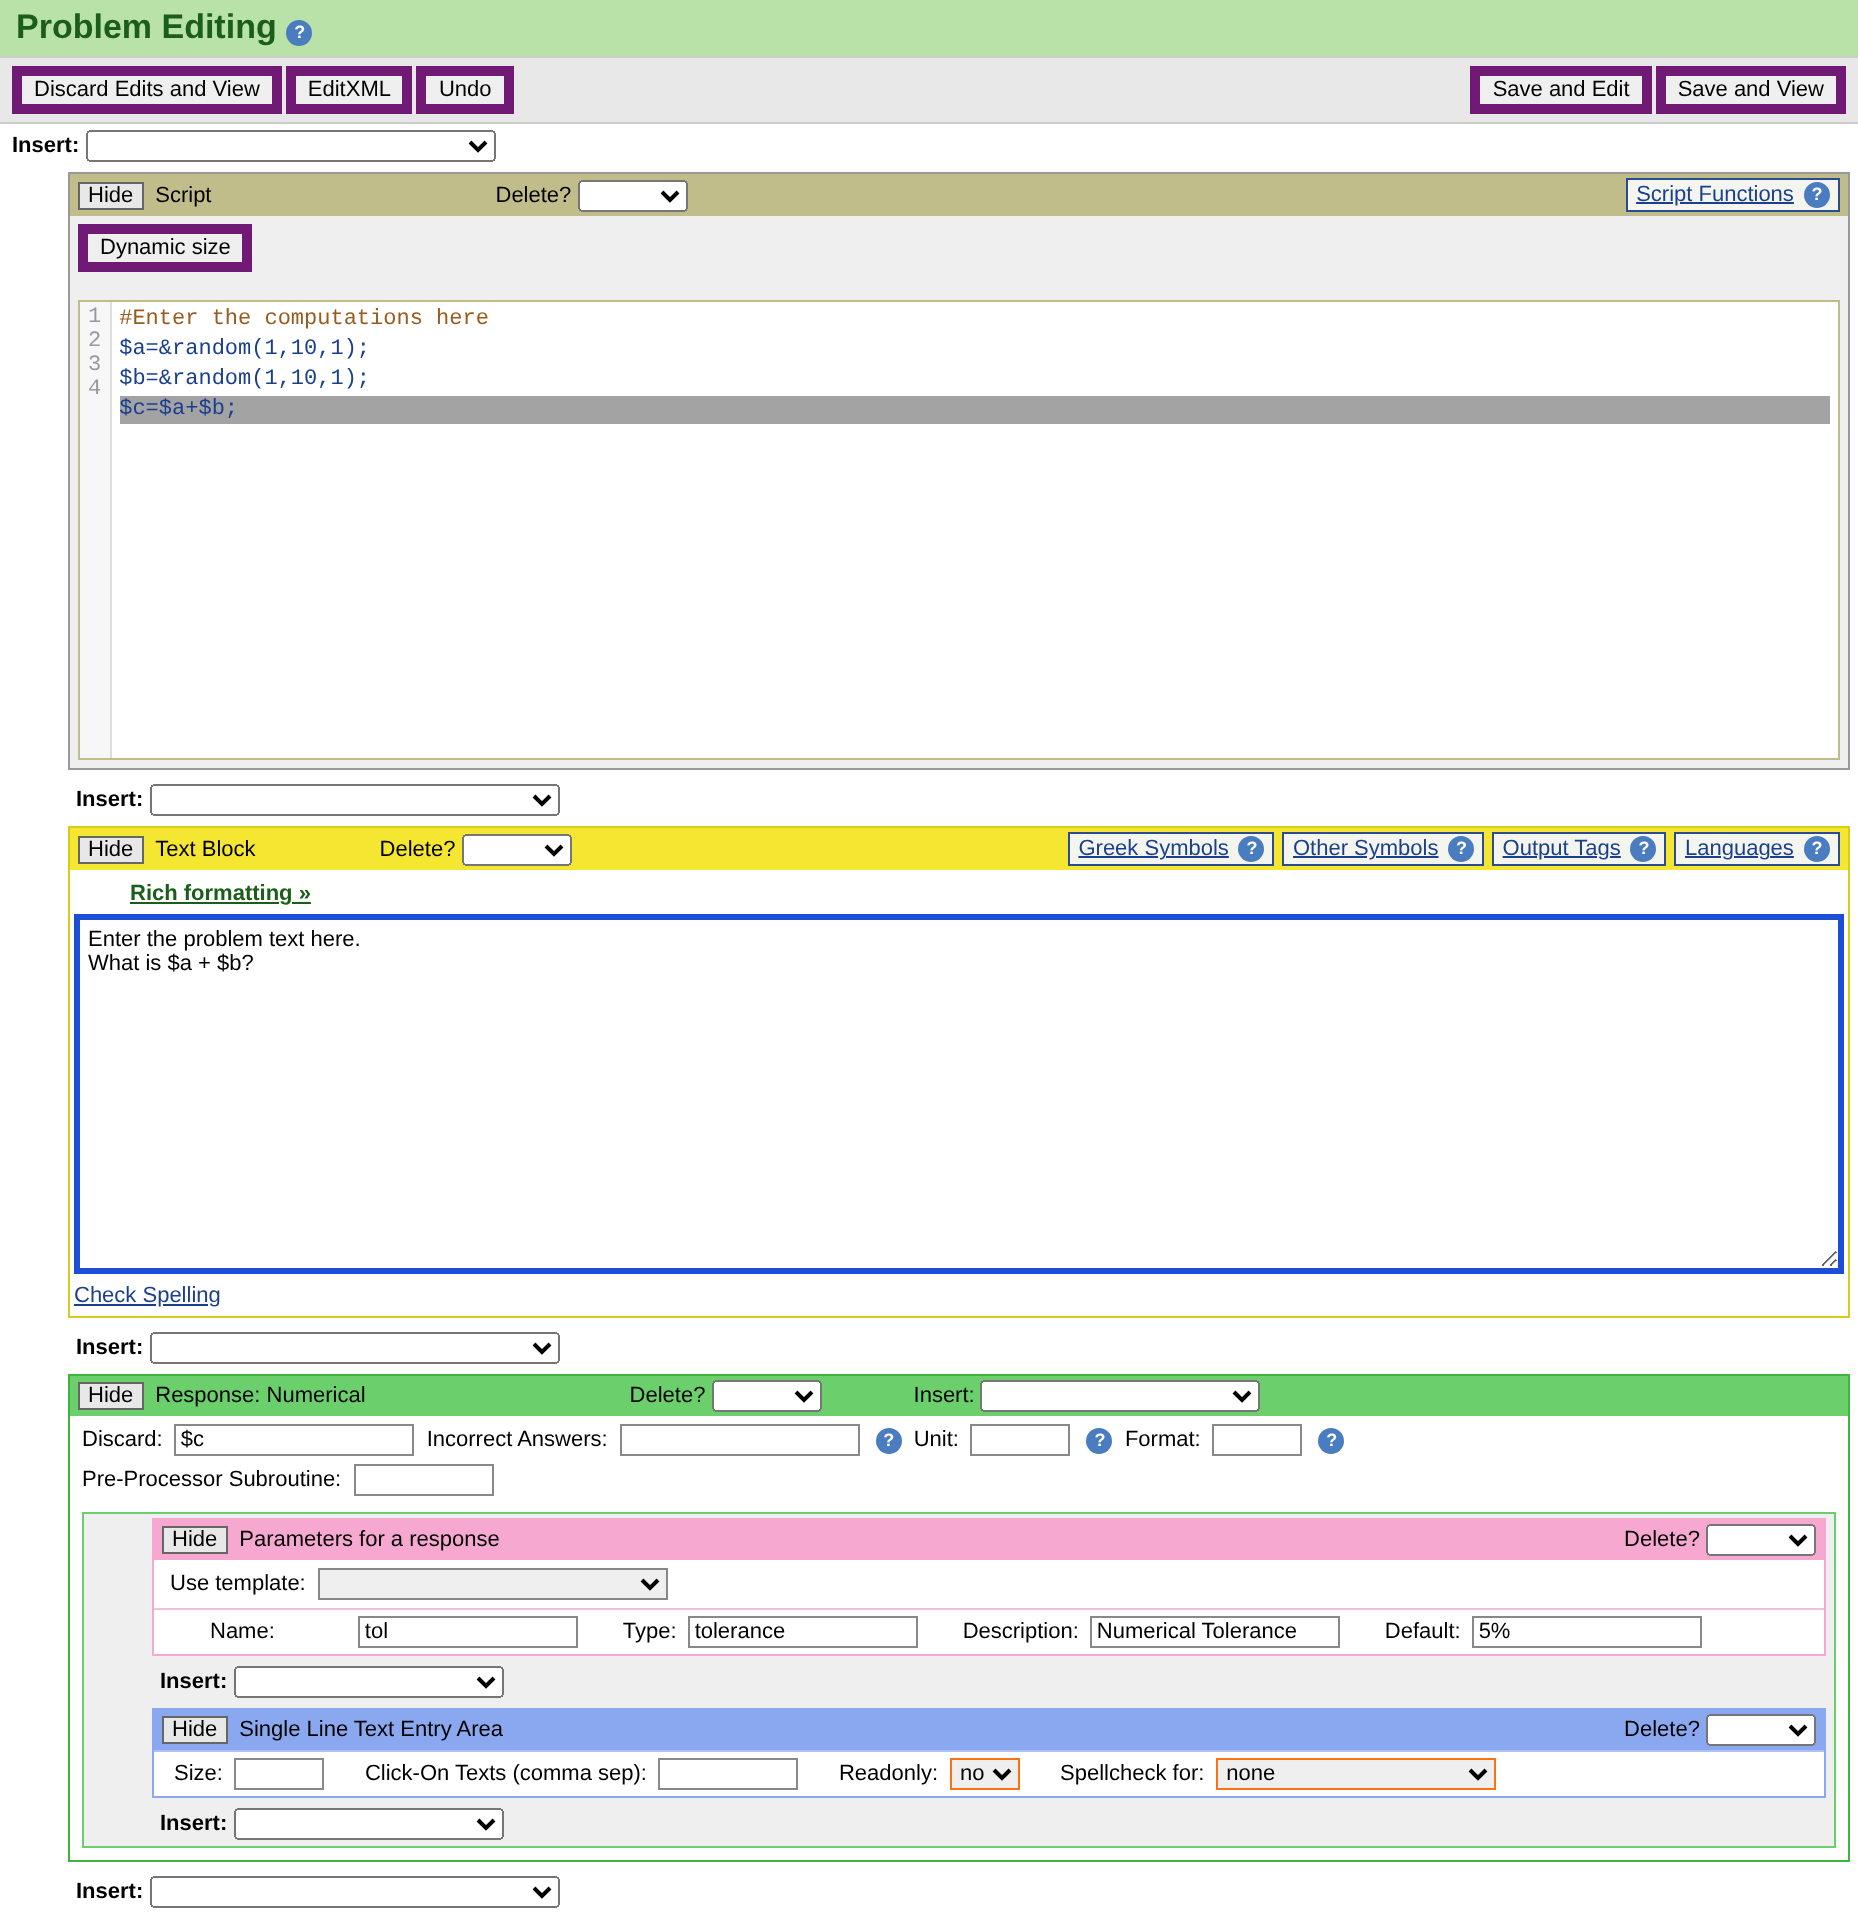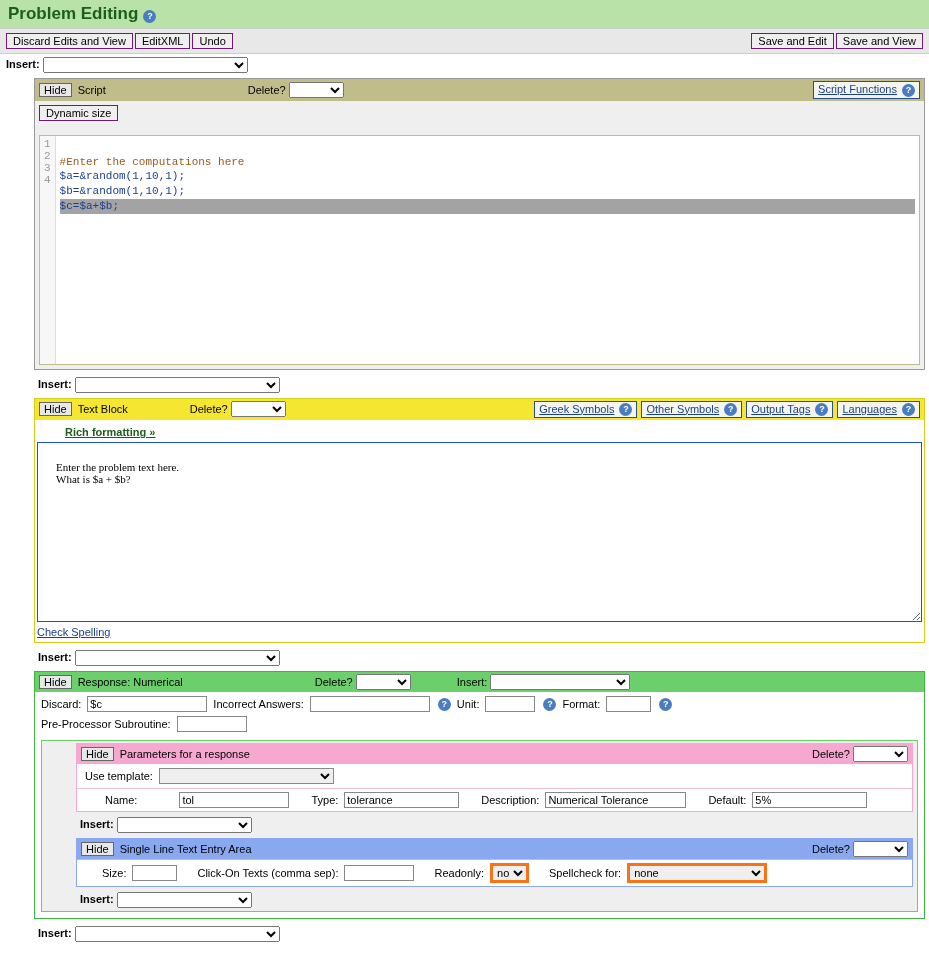--- a/index.html
+++ b/index.html
@@ -2,21 +2,21 @@
 <html><head>
 <meta charset="utf-8">
 <style>
 * { box-sizing: border-box; }
 body { margin: 0; font-family: Verdana, Arial, sans-serif; font-size: 11px; color: #000; background: #fff; }
 .page-title-bar { background: #b8e2a8; padding: 4px 8px; }
 .page-title { font-size: 17px; font-weight: bold; color: #1a5e1a; display: inline-block; text-align: right; }
 .help-icon { display: inline-block; width: 13px; height: 13px; border-radius: 50%; background: #4a7cc0; color: #fff; font-size: 9px; text-align: center; line-height: 13px; font-weight: bold; vertical-align: middle; margin-left: 2px; }
 .toolbar { background: #e8e8e8; padding: 4px 6px; border-top: 1px solid #ccc; border-bottom: 1px solid #ccc; display: flex; justify-content: space-between; }
 .toolbar-left, .toolbar-right { display: flex; gap: 2px; }
-button { font-family: inherit; font-size: 11px; padding: 1px 6px; background: #efefef; border: 1px solid #701a75; cursor: pointer; }
+button { font-family: inherit; font-size: 11px; padding: 1px 6px; background: #efefef; border: 5px solid #701a75; cursor: pointer; }
 .insert-row { padding: 3px 4px 3px 6px; font-weight: bold; }
 .insert-row select { width: 205px; font-size: 11px; vertical-align: middle; }
 .section { margin: 2px 4px 4px 34px; border: 1px solid #999; }
 .section-header { padding: 2px 4px; display: flex; align-items: center; gap: 6px; }
 .hdr-olive { background: #c0bd8a; }
 .hdr-yellow { background: #f5e632; }
 .hdr-green { background: #6bd06b; }
 .hdr-pink { background: #f7a8d0; }
 .hdr-blue { background: #8aa8ef; }
 .hide-btn { font-size: 11px; padding: 0 4px; border: 1px solid #666; background: #e8e8e8; cursor: pointer; }
@@ -27,41 +27,41 @@
 .insert-inline select { width: 140px; font-size: 11px; }
 .right-links { margin-left: auto; display: flex; gap: 4px; }
 .link-box { border: 1px solid #2a4d8f; padding: 1px 4px; background: #f5f5f0; }
 .link-box a { color: #1a3f8f; text-decoration: underline; font-size: 11px; }
 .section-body { background: #efefef; padding: 4px; }
 .dynsize { margin-bottom: 14px; }
 .code-editor { background: #fff; border: 1px solid #c0bd8a; height: 230px; font-family: 'Courier New', monospace; font-size: 11px; display: flex; }
 .gutter { background: #f7f7f7; color: #999; text-align: right; padding: 2px 4px; border-right: 1px solid #ddd; user-select: none; }
 .code-lines { padding: 2px 4px; flex: 1; }
 .code-lines div { white-space: pre; line-height: 1.35; }
-.cl1 { color: #9a5b1e; margin-top: 17px; }
+.cl1 { color: #9a5b1e; }
 .cl2, .cl3 { color: #1a3f8f; }
 .cl4 { background: #a3a3a3; color: #1a3f8f; }
 .sub-insert { padding: 3px 4px; font-weight: bold; }
 .sub-insert select { width: 205px; font-size: 11px; vertical-align: middle; }
 .rich-link { padding: 4px 0 4px 28px; }
 .rich-link a { color: #1a5e1a; font-weight: bold; text-decoration: underline; font-size: 11px; }
-.text-area { width: 100%; height: 180px; font-family: Liberation Serif, serif; font-size: 11px; border: 1px solid #1d4ed8; padding: 18px; resize: both; }
+.text-area { width: 100%; height: 180px; font-family: Liberation Sans, sans-serif; font-size: 11px; border: 3px solid #1d4ed8; padding: 4px; resize: both; }
 .check-spell { padding: 2px 0; }
 .check-spell a { color: #1a3f8f; text-decoration: underline; font-size: 11px; }
 .form-row { padding: 2px 4px; display: flex; flex-wrap: wrap; align-items: center; gap: 6px; }
 .form-row label { white-space: nowrap; }
 .form-row input[type=text] { font-size: 11px; border: 1px solid #888; padding: 1px 2px; }
 .form-row select { font-size: 11px; border: 1px solid #888; }
 .nested { border: 1px solid #6bd06b; margin: 4px 6px 6px 6px; background: #efefef; }
 .nested-pink { margin: 2px 4px 2px 34px; border: 1px solid #f7a8d0; }
 .nested-blue { margin: 2px 4px 2px 34px; border: 1px solid #8aa8ef; }
 .field-line { background: #fff; padding: 3px 8px; border-top: 1px solid #f0c0dd; display: flex; align-items: center; gap: 6px; flex-wrap: wrap; }
-.field-line-blue { background: #fff; padding: 3px 25px; border-top: 1px solid #b0c0f0; display: flex; align-items: center; gap: 6px; flex-wrap: wrap; }
+.field-line-blue { background: #fff; padding: 3px 10px; border-top: 1px solid #b0c0f0; display: flex; align-items: center; gap: 6px; flex-wrap: wrap; }
 .field-line input[type=text], .field-line-blue input[type=text] { font-size: 11px; border: 1px solid #888; padding: 1px 2px; }
-.field-line select, .field-line-blue select { font-size: 11px; border: 3px solid #f97316; }
+.field-line select, .field-line-blue select { font-size: 11px; border: 1px solid #f97316; }
 .spacer { flex: 1; }
 .textblock-wrap { background: #fff; padding: 2px 2px; }
 .bottom-space { height: 20px; }
 </style>
 </head>
 <body>
 
 <div class="page-title-bar">
   <span class="page-title">Problem Editing</span>
   <span class="help-icon">?</span>
@@ -204,21 +204,21 @@
       </div>
       <div class="field-line">
         <span style="width:14px"></span>
         <label>Name:</label>
         <input type="text" style="width: 110px; margin-left: 36px;" value="tol">
         <span style="width:10px"></span>
         <label>Type:</label>
         <input type="text" style="width: 115px;" value="tolerance">
         <span style="width:10px"></span>
         <label>Description:</label>
-        <input type="text" style="width: 141px;" value="Numerical Tolerance">
+        <input type="text" style="width: 125px;" value="Numerical Tolerance">
         <span style="width:10px"></span>
         <label>Default:</label>
         <input type="text" style="width: 115px;" value="5%">
       </div>
     </div>
 
     <div class="sub-insert" style="margin-left:34px">
       <span>Insert:</span>
       <select style="width:135px"><option></option></select>
     </div>

